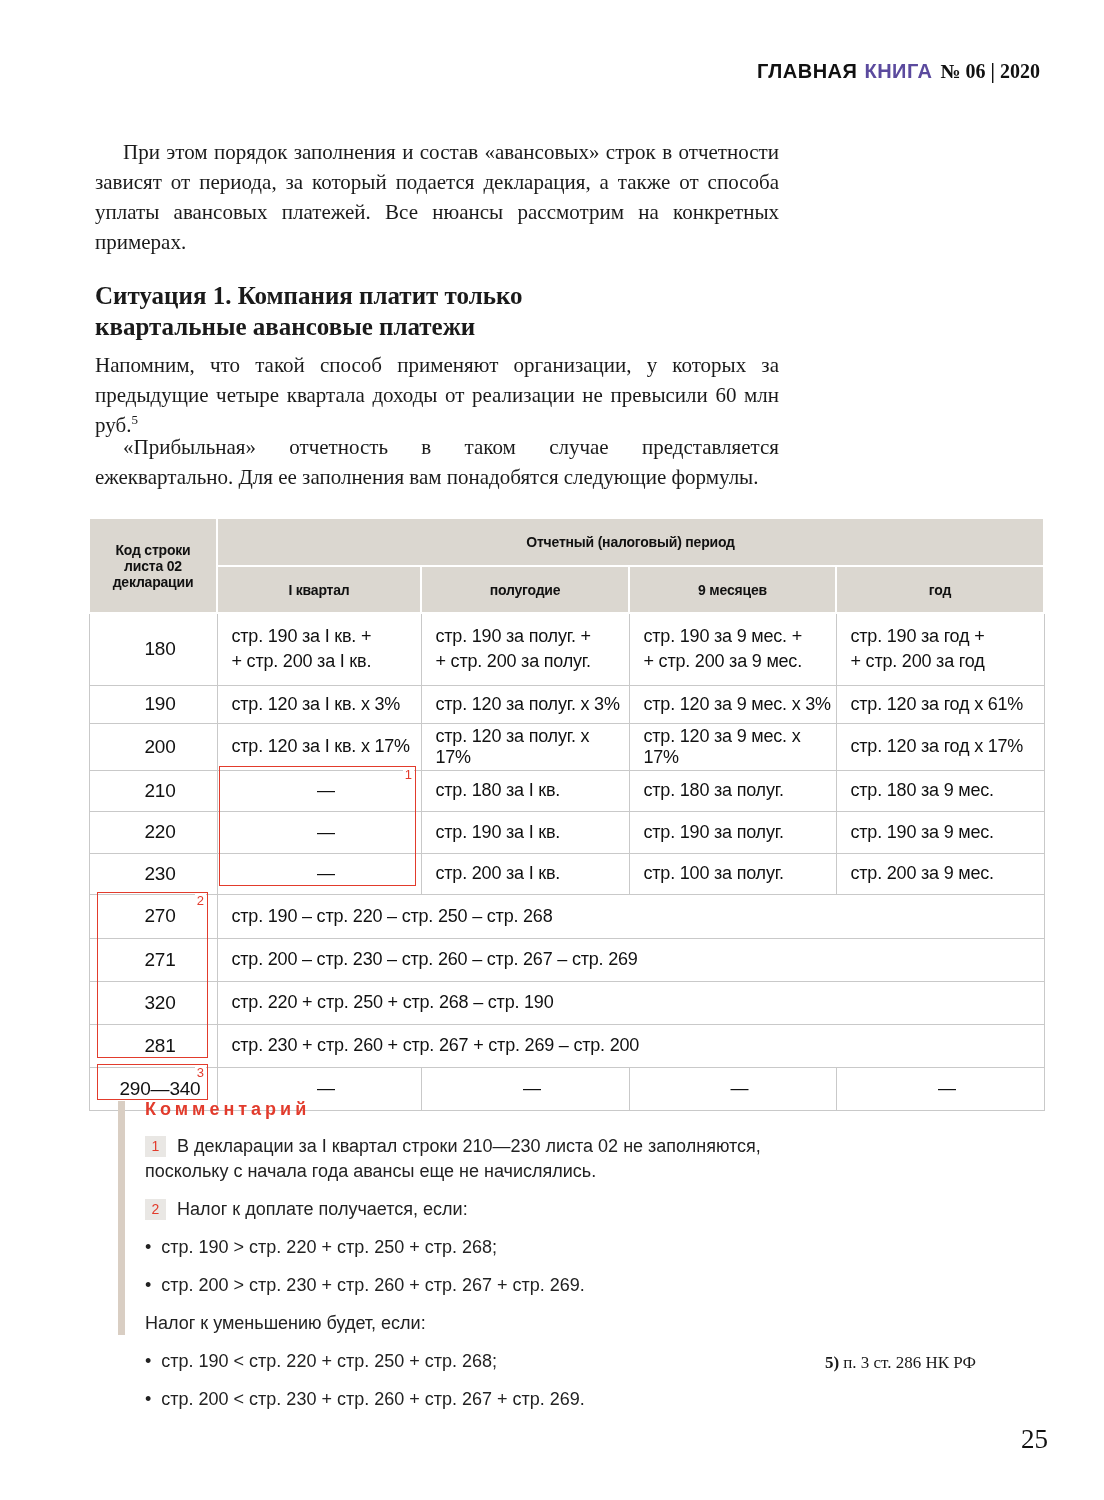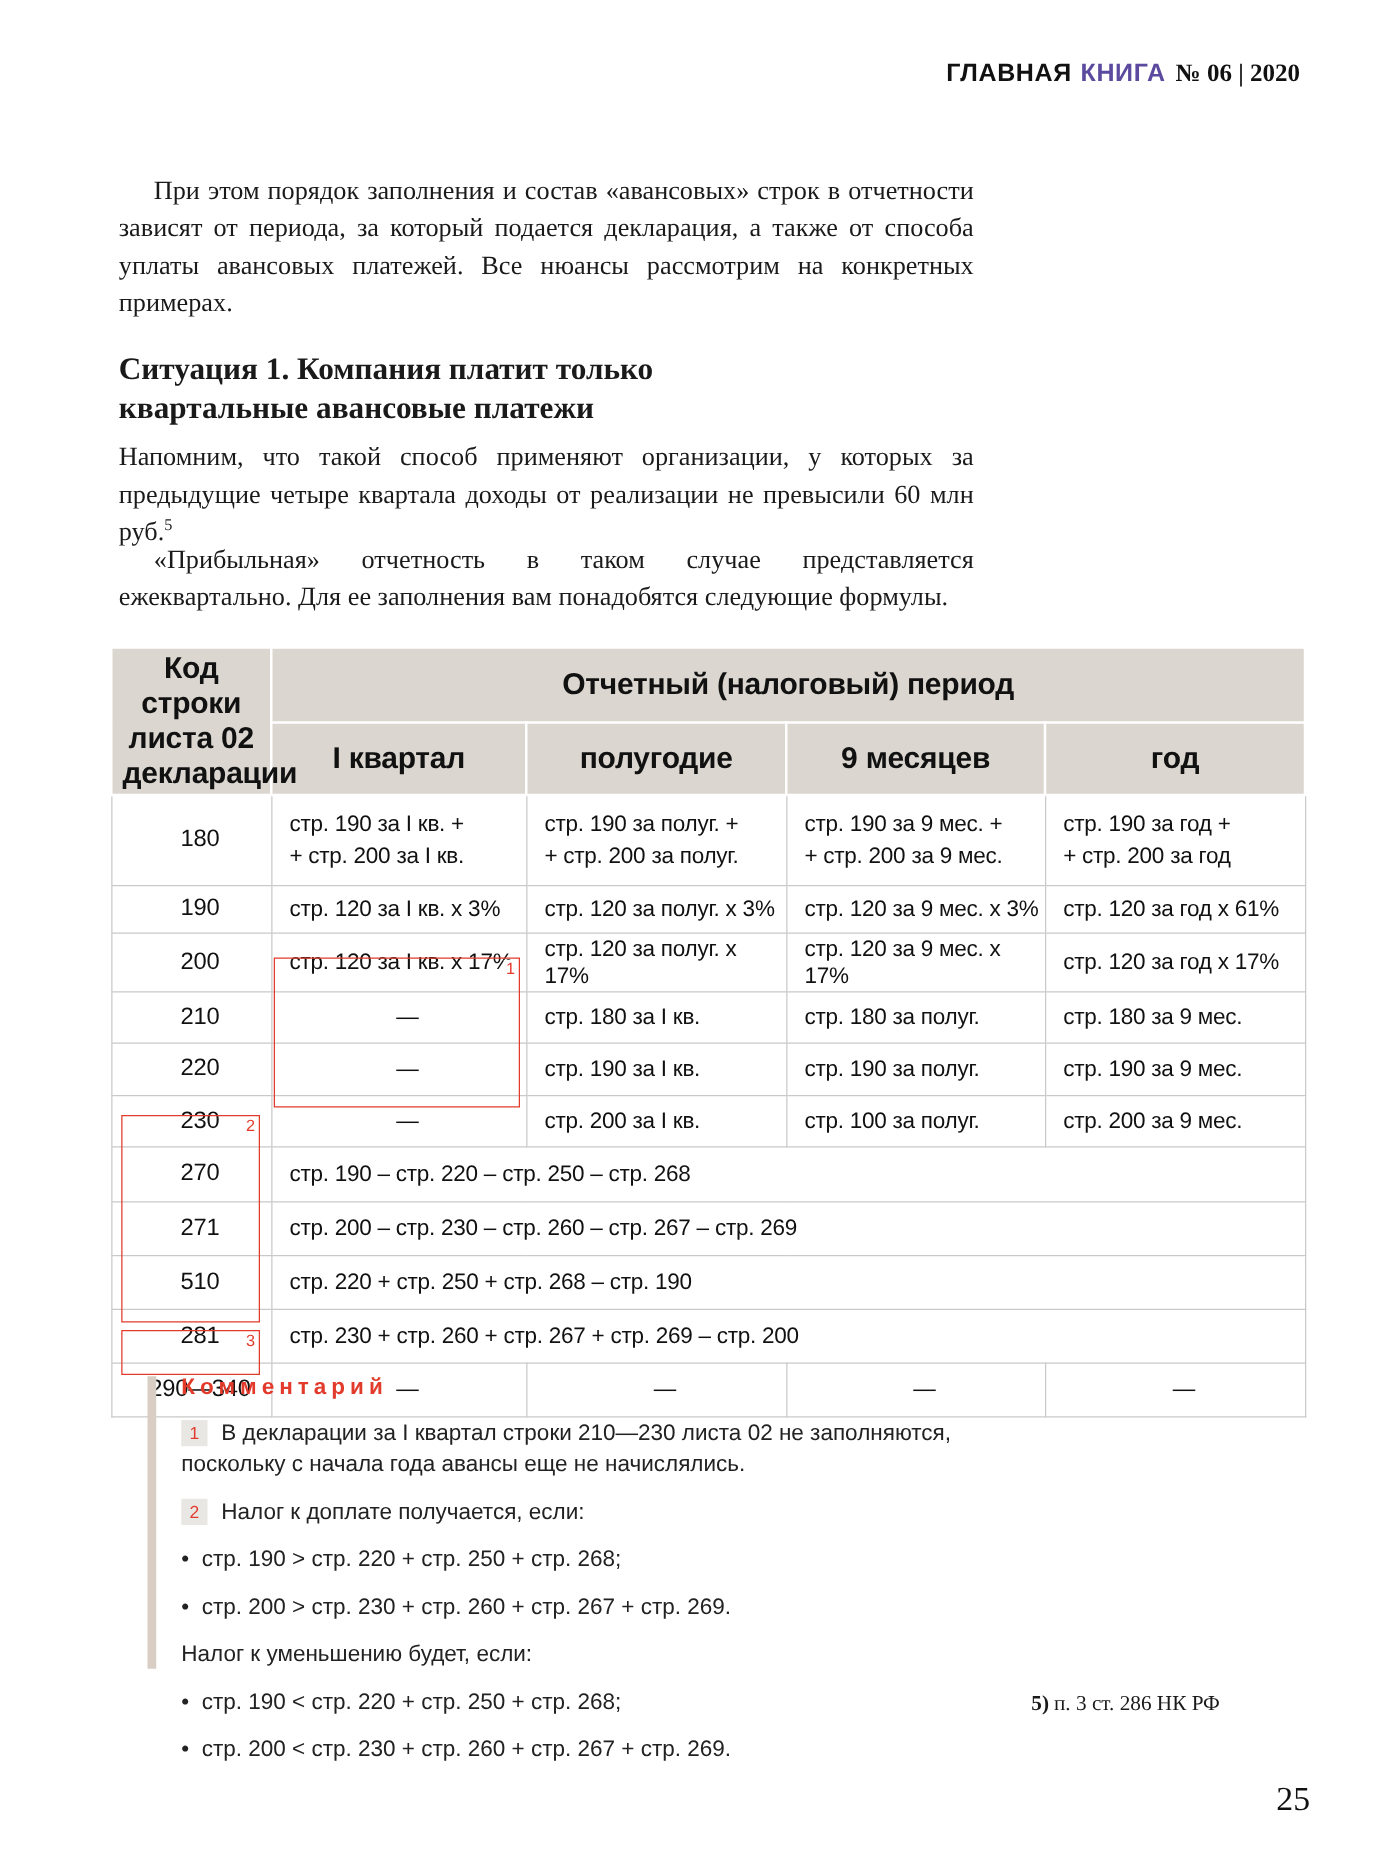--- a/index.html
+++ b/index.html
@@ -11,21 +11,21 @@
     --marker-bg:#e9e7e4;
     --ink:#1a1a1a;
   }
   *{margin:0;padding:0;box-sizing:border-box;}
   html,body{background:#fff;}
   .page{
     position:relative;width:1104px;height:1500px;background:#fff;
     font-family:"Liberation Serif",serif;color:var(--ink);overflow:hidden;margin:0 auto;
   }
   
-  .hdr{position:absolute;top:48px;right:64px;font-size:20px;font-weight:bold;white-space:nowrap;}
+  .hdr{position:absolute;top:60px;right:64px;font-size:20px;font-weight:bold;white-space:nowrap;}
   .hdr .brand{font-family:"Liberation Sans",sans-serif;letter-spacing:.5px;}
   .hdr .brand-black{color:#111;}
   .hdr .brand-purple{color:var(--purple);margin-left:7px;}
   .hdr .issue{font-family:"Liberation Serif",serif;color:#111;margin-left:8px;}
   
   .textcol{position:absolute;left:95px;width:684px;font-size:21px;line-height:30px;text-align:justify;}
   .indent{text-indent:28px;}
   .intro{top:137px;}
   .sect-head{
     position:absolute;left:95px;top:280px;width:660px;
@@ -35,21 +35,21 @@
   .para2{top:432px;}
   sup.fnref{font-size:13px;vertical-align:super;line-height:0;}
   
   .tbl-wrap{position:absolute;left:88px;top:517px;width:955px;height:587px;}
   table.formulas{
     border-collapse:collapse;table-layout:fixed;width:955px;
     font-family:"Liberation Sans",sans-serif;font-size:18px;letter-spacing:-0.2px;color:#111;
   }
   table.formulas th{
     background:var(--table-header-bg);border:2px solid #fff;
-    font-size:24px;font-weight:bold;vertical-align:middle;padding:2px 8px;
+    font-size:14px;font-weight:bold;vertical-align:middle;padding:2px 8px;
   }
   table.formulas td{
     border:1px solid var(--table-border);vertical-align:middle;padding:2px 0 2px 14px;
     background:#fff;
   }
   td.code{text-align:center;padding-left:0;font-size:19px;}
   td.dash{text-align:center;padding-left:0;}
   td.f div{line-height:25px;}
   tr.h48{height:48px;} tr.h47{height:47px;} tr.h72{height:72px;}
   tr.h38{height:38px;} tr.h42{height:42px;padding-left:12px;} tr.h41{height:41px;}
@@ -177,21 +177,21 @@
       </tr>
       <tr class="h44">
         <td class="code">270</td>
         <td colspan="4">стр. 190 – стр. 220 – стр. 250 – стр. 268</td>
       </tr>
       <tr class="h43">
         <td class="code">271</td>
         <td colspan="4">стр. 200 – стр. 230 – стр. 260 – стр. 267 – стр. 269</td>
       </tr>
       <tr class="h43">
-        <td class="code">510</td>
+        <td class="code">320</td>
         <td colspan="4">стр. 220 + стр. 250 + стр. 268 – стр. 190</td>
       </tr>
       <tr class="h43">
         <td class="code">281</td>
         <td colspan="4">стр. 230 + стр. 260 + стр. 267 + стр. 269 – стр. 200</td>
       </tr>
       <tr class="h43">
         <td class="code">290—340</td>
         <td class="dash">—</td>
         <td class="dash">—</td>

